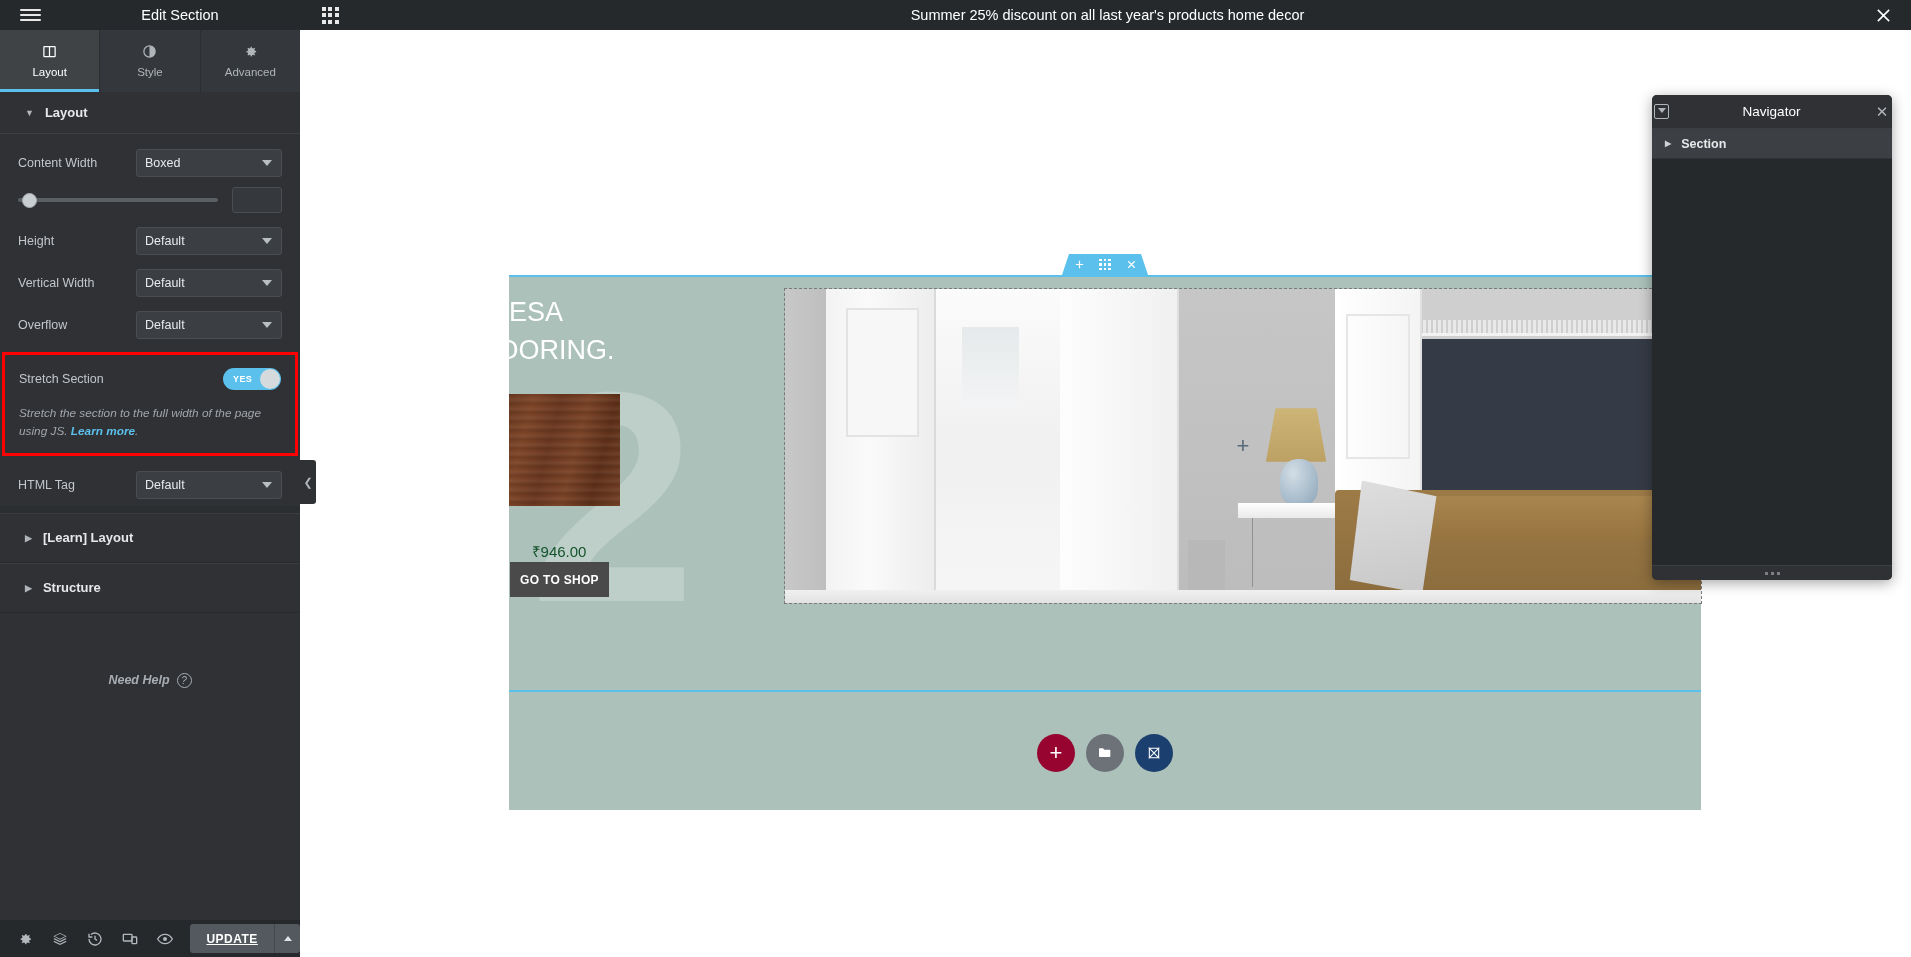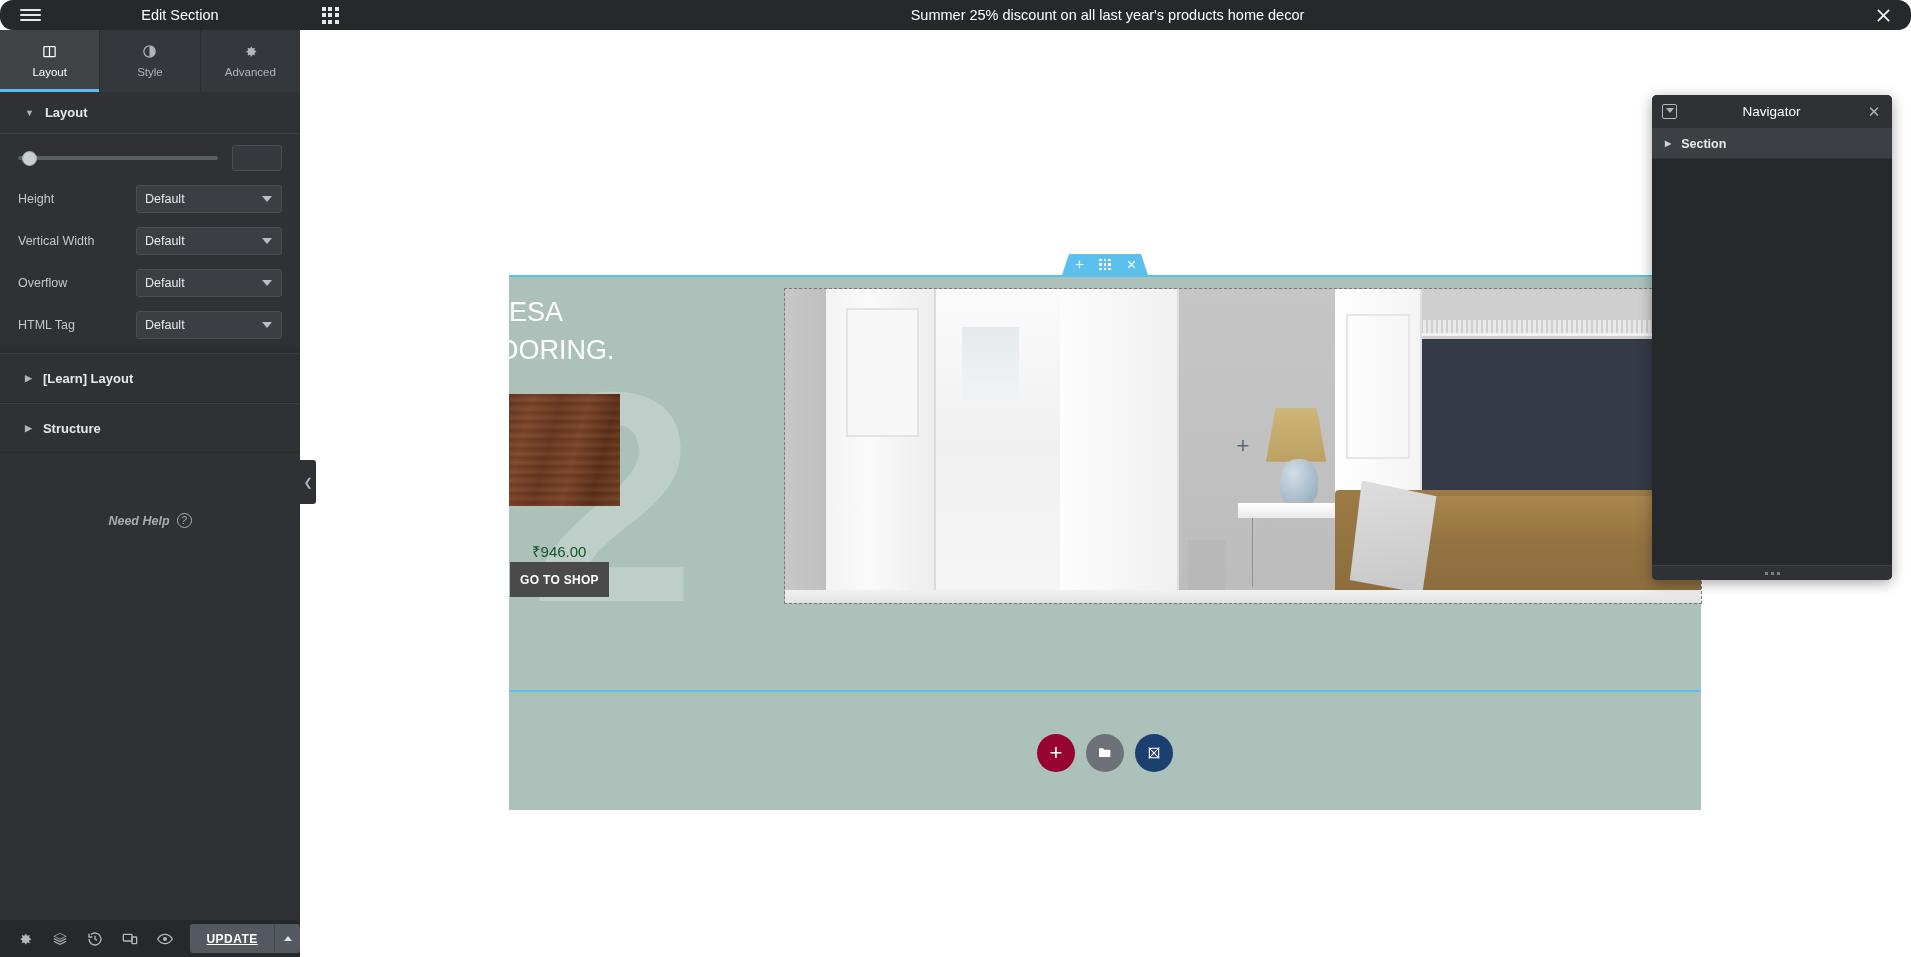--- a/index.html
+++ b/index.html
@@ -7,21 +7,21 @@
     width: 1911px; height: 957px;
     background: #fff;
     font-family: "Liberation Sans", sans-serif;
     overflow: hidden;
   }
   .app { position: relative; width: 1911px; height: 957px; }
 
   
   .topbar {
     position: absolute; left: 0; top: 0; width: 1911px; height: 30px;
-    background: #26292c; display: flex; align-items: center; border-radius: 13px;
+    background: #26292c; display: flex; align-items: center;
   }
   .topbar-hamburger {
     width: 60px; height: 30px; display: flex; align-items: center; justify-content: center;
     cursor: pointer;
   }
   .hb-lines { width: 21px; }
   .hb-lines i { display: block; height: 2px; background: #e8e8e8; margin: 3px 0; border-radius: 1px; }
   .topbar-title {
     width: 240px; height: 30px; display: flex; align-items: center; justify-content: center;
     color: #fff; font-size: 14.5px; font-weight: 400;
@@ -340,21 +340,21 @@
 
   
   .navigator {
     position: absolute; left: 1652px; top: 95px; width: 240px; height: 485px;
     background: #2f3134; border-radius: 5px; overflow: hidden;
     box-shadow: 0 3px 14px rgba(0,0,0,.35); z-index: 8;
     display: flex; flex-direction: column;
   }
   .nav-head {
     height: 34px; background: #2f3134; display: flex; align-items: center;
-    padding: 0 10px; position: relative; border-bottom: 1px solid #3a3d41;
+    padding: 0 2px; position: relative; border-bottom: 1px solid #3a3d41;
   }
   .nav-dock {
     width: 15px; height: 15px; border: 1.5px solid #b0b5ba; border-radius: 2px;
     display: flex; align-items: flex-start; justify-content: center; cursor: pointer;
   }
   .nav-dock i {
     width: 0; height: 0; margin-top: 3px;
     border-left: 4px solid transparent; border-right: 4px solid transparent; border-top: 5px solid #b0b5ba;
   }
   .nav-title {
@@ -443,20 +443,27 @@
 
     <div class="panel-body">
 
       <div class="section-head">
         <span class="caret">▼</span>
         <span>Layout</span>
       </div>
 
       <div class="controls">
 
+        <div class="ctrl-row">
+          <div class="ctrl-label">Content Width</div>
+          <div class="select">
+            <span>Boxed</span>
+            <span class="sel-caret"></span>
+          </div>
+        </div>
 
 
         <div class="slider-row">
           <div class="slider">
             <div class="track"></div>
             <div class="knob"></div>
           </div>
           <input class="num-input" type="text" value="" style="">
         </div>
 
@@ -479,20 +486,32 @@
 
         <div class="ctrl-row">
           <div class="ctrl-label">Overflow</div>
           <div class="select">
             <span>Default</span>
             <span class="sel-caret"></span>
           </div>
         </div>
       </div>
 
+      <div class="stretch-block">
+        <div class="stretch-row">
+          <div class="ctrl-label">Stretch Section</div>
+          <div class="switch">
+            <span class="yes">YES</span>
+            <span class="knob"></span>
+          </div>
+        </div>
+        <div class="stretch-desc">
+          <span>Stretch the section to the full width of the page using JS. </span><a href="#">Learn more</a><span>.</span>
+        </div>
+      </div>
 
       <div class="controls" style="padding-top:0">
         <div class="ctrl-row">
           <div class="ctrl-label">HTML Tag</div>
           <div class="select">
             <span>Default</span>
             <span class="sel-caret"></span>
           </div>
         </div>
       </div>

